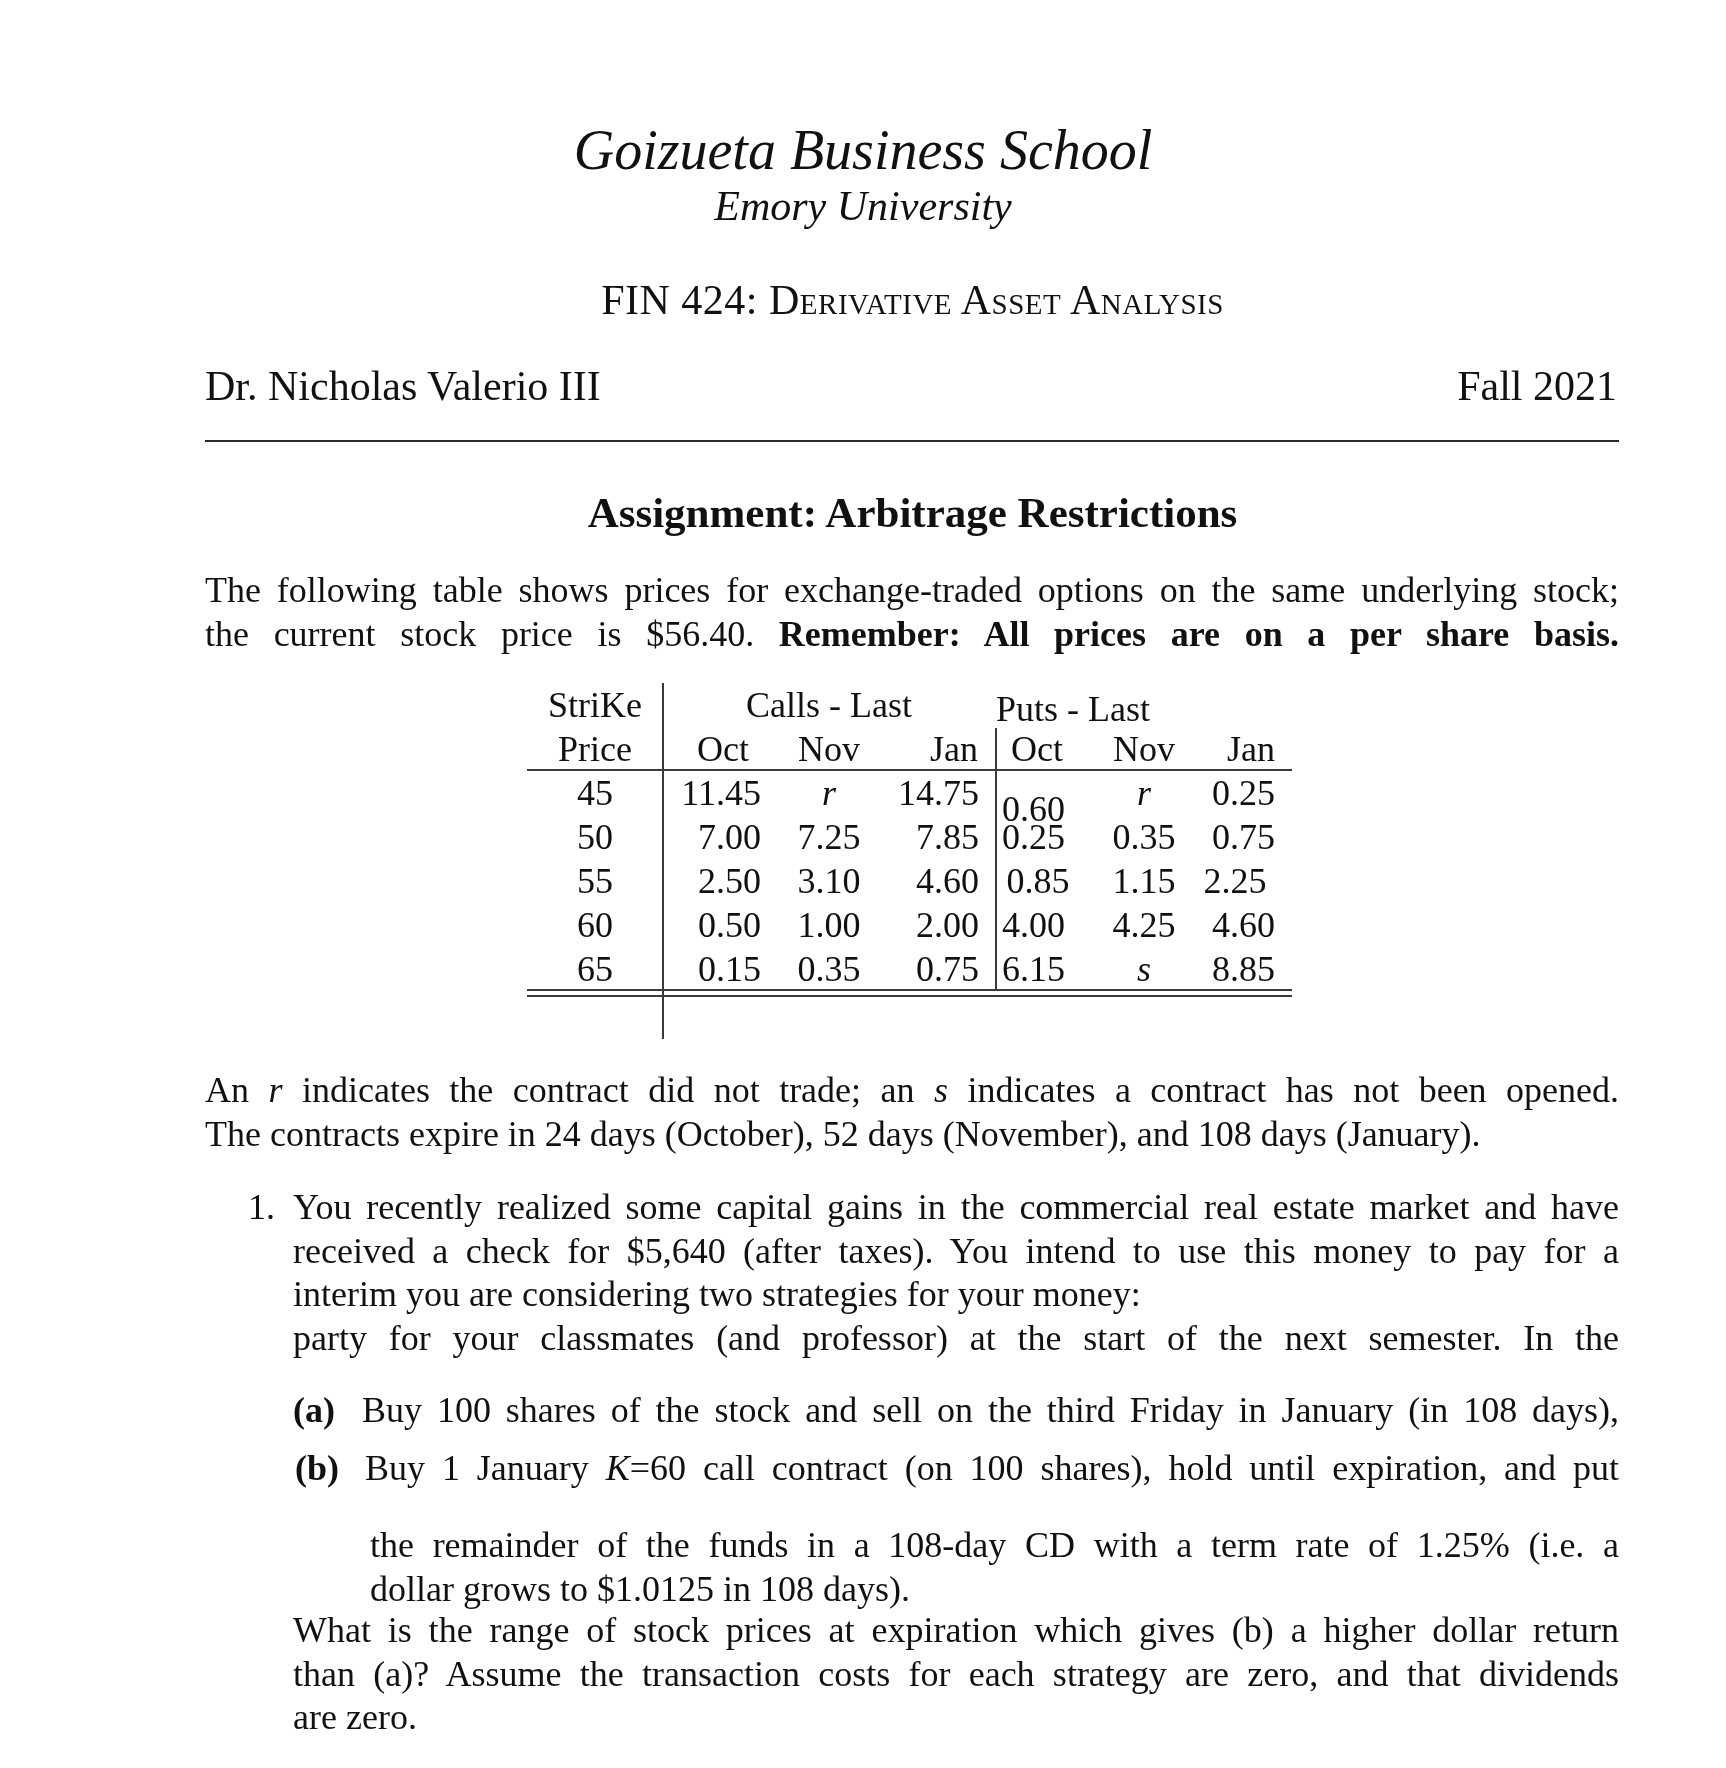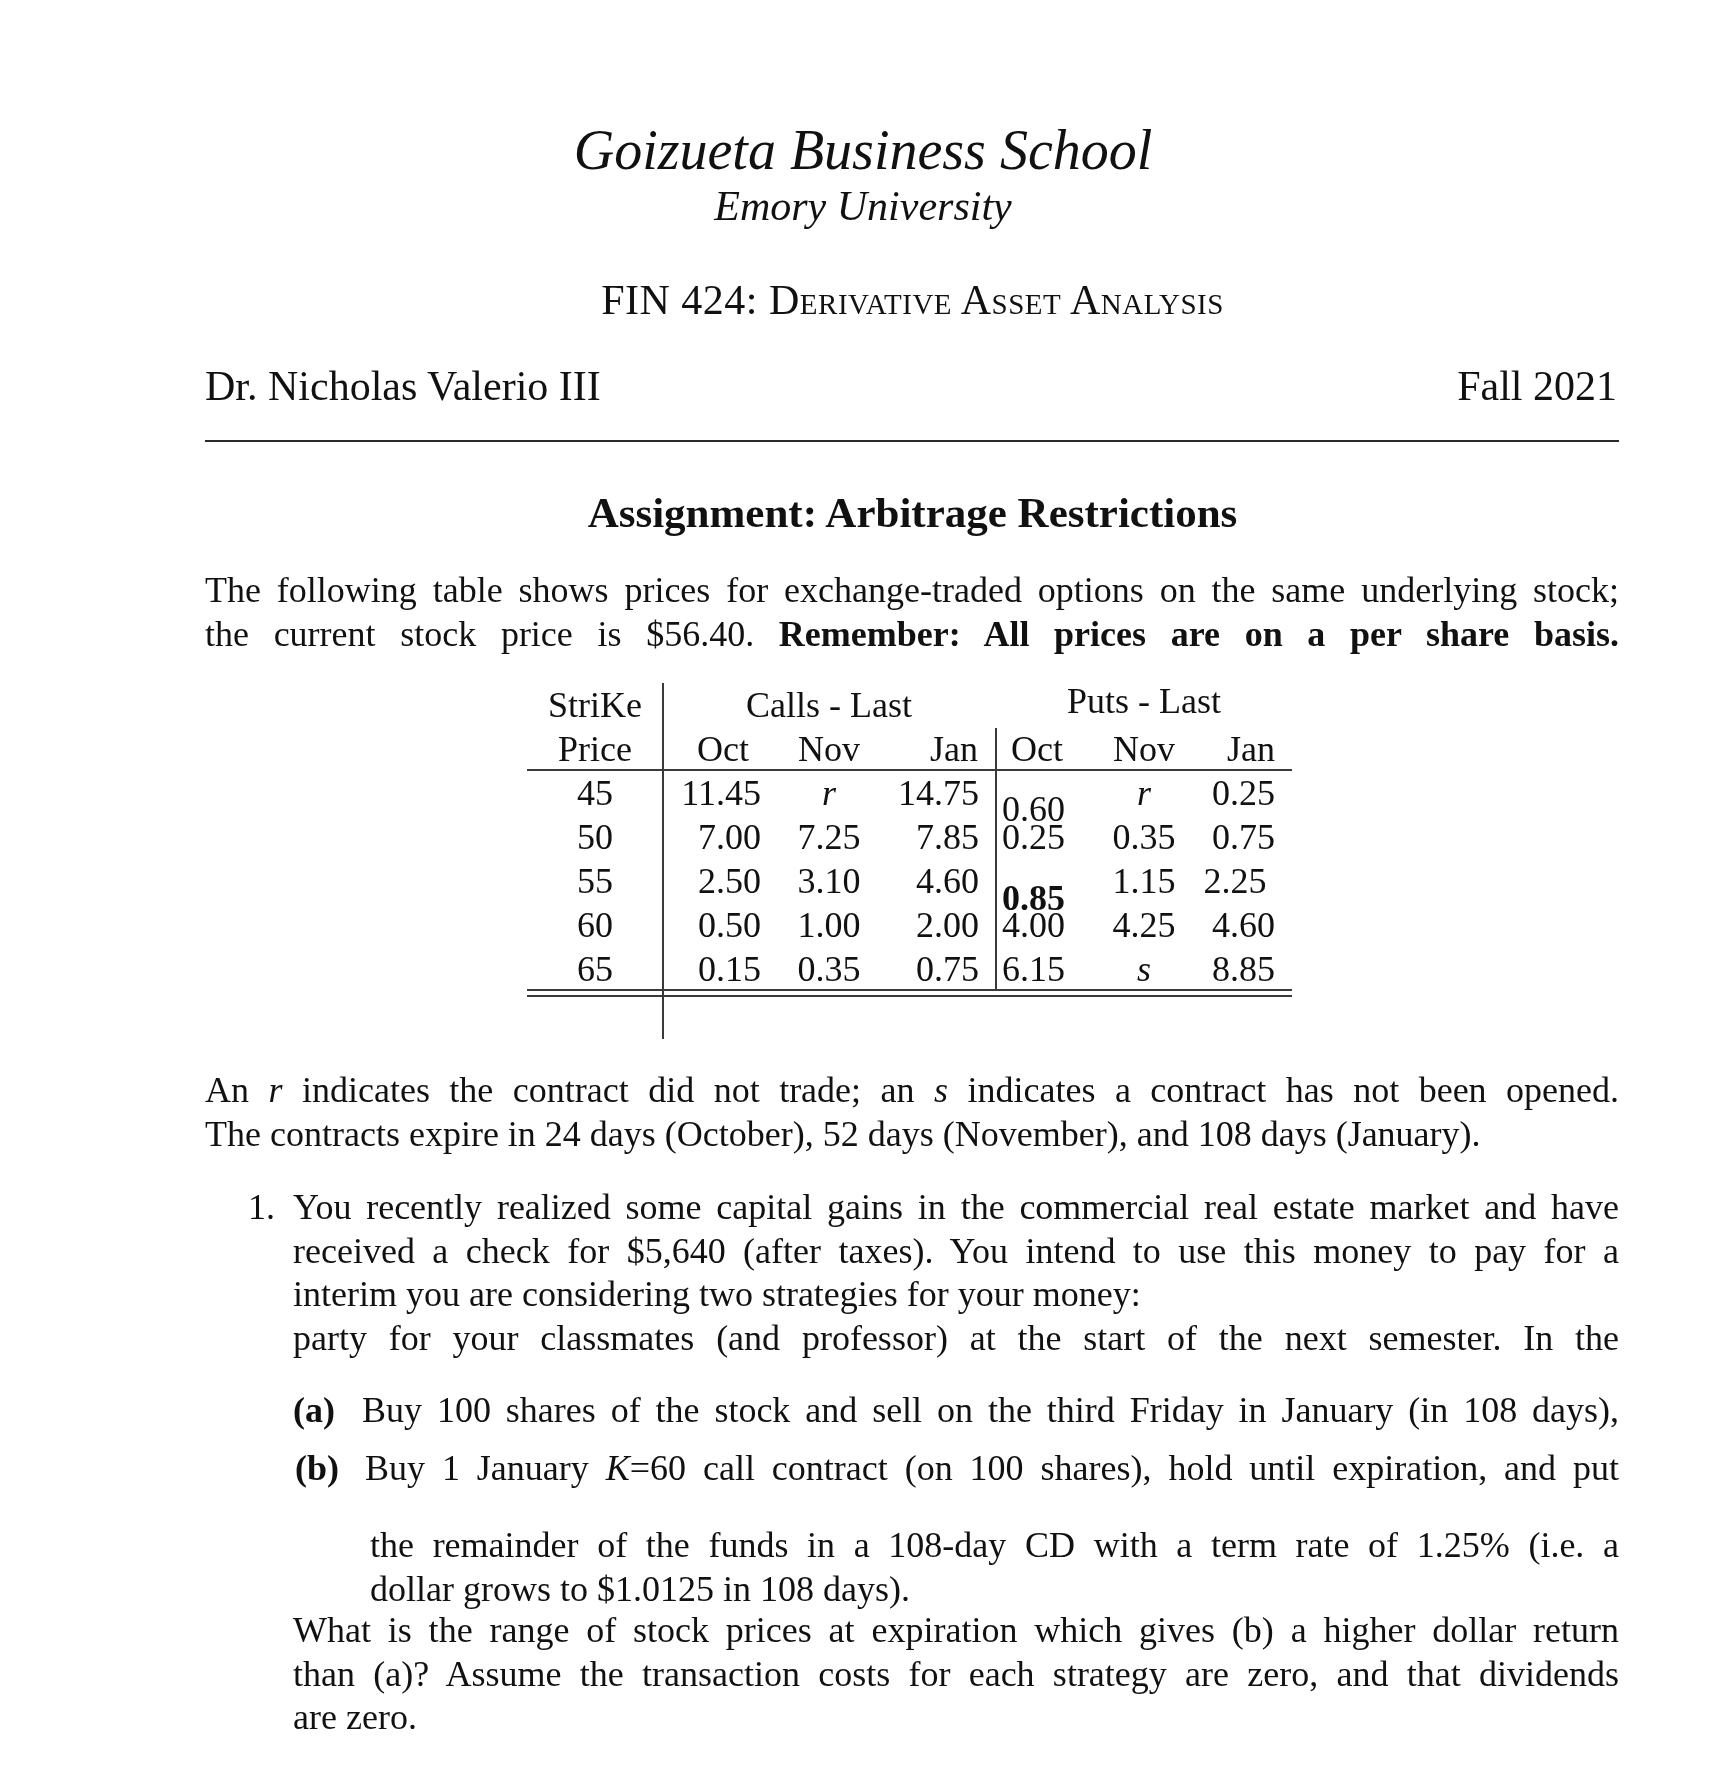--- a/index.html
+++ b/index.html
@@ -103,21 +103,21 @@
 
 <div class="para" id="intro">
   <span class="line">The following table shows prices for exchange-traded options on the same underlying stock;</span>
   <span class="line"><span>the current stock price is $56.40.</span> <span class="b">Remember: All prices are on a per share basis.</span></span>
 </div>
 
 <div id="options-table">
 
   <div class="tcell" style="left:0; width:136px; text-align:center; top:4px;">StriKe</div>
   <div class="tcell" style="left:136px; width:332px; text-align:center; top:4px;">Calls - Last</div>
-  <div class="tcell" style="left:469px; width:296px; text-align:center; top:0;">Puts - Last</div>
+  <div class="tcell" style="left:469px; width:296px; text-align:left; top:8px;">Puts - Last</div>
 
   <div class="tcell" style="left:0; width:136px; text-align:center; top:48px;">Price</div>
   <div class="tcell" style="left:156px; width:80px; text-align:center; top:48px;">Oct</div>
   <div class="tcell" style="left:262px; width:80px; text-align:center; top:48px;">Nov</div>
   <div class="tcell" style="left:371px; width:80px; text-align:right; top:48px;">Jan</div>
   <div class="tcell" style="left:474px; width:72px; text-align:center; top:48px;">Oct</div>
   <div class="tcell" style="left:577px; width:80px; text-align:center; top:48px;">Nov</div>
   <div class="tcell" style="left:668px; width:80px; text-align:right; top:48px;">Jan</div>
 
   <div class="vline" style="left:135px; top:0; height:356px;"></div>
@@ -142,21 +142,21 @@
     <div class="tcell" style="left:360px; width:92px; text-align:right; top:136px;">7.85</div>
     <div class="tcell" style="left:475px; width:72px; text-align:left; top:136px;">0.25</div>
     <div class="tcell" style="left:577px; width:80px; text-align:center; top:136px;">0.35</div>
     <div class="tcell" style="left:668px; width:80px; text-align:right; top:136px;">0.75</div>
   </div>
   <div>
     <div class="tcell" style="left:0; width:136px; text-align:center; top:180px;">55</div>
     <div class="tcell" style="left:150px; width:84px; text-align:right; top:180px;">2.50</div>
     <div class="tcell" style="left:262px; width:80px; text-align:center; top:180px;">3.10</div>
     <div class="tcell" style="left:360px; width:92px; text-align:right; top:180px;">4.60</div>
-    <div class="tcell" style="left:475px; width:72px; text-align:left; top:197px;font-weight:bold;">0.85</div>
+    <div class="tcell" style="left:475px; width:72px; text-align:center; top:180px;">0.85</div>
     <div class="tcell" style="left:577px; width:80px; text-align:center; top:180px;">1.15</div>
     <div class="tcell" style="left:668px; width:80px; text-align:center; top:180px;">2.25</div>
   </div>
   <div>
     <div class="tcell" style="left:0; width:136px; text-align:center; top:224px;">60</div>
     <div class="tcell" style="left:150px; width:84px; text-align:right; top:224px;">0.50</div>
     <div class="tcell" style="left:262px; width:80px; text-align:center; top:224px;">1.00</div>
     <div class="tcell" style="left:360px; width:92px; text-align:right; top:224px;">2.00</div>
     <div class="tcell" style="left:475px; width:72px; text-align:left; top:224px;">4.00</div>
     <div class="tcell" style="left:577px; width:80px; text-align:center; top:224px;">4.25</div>

